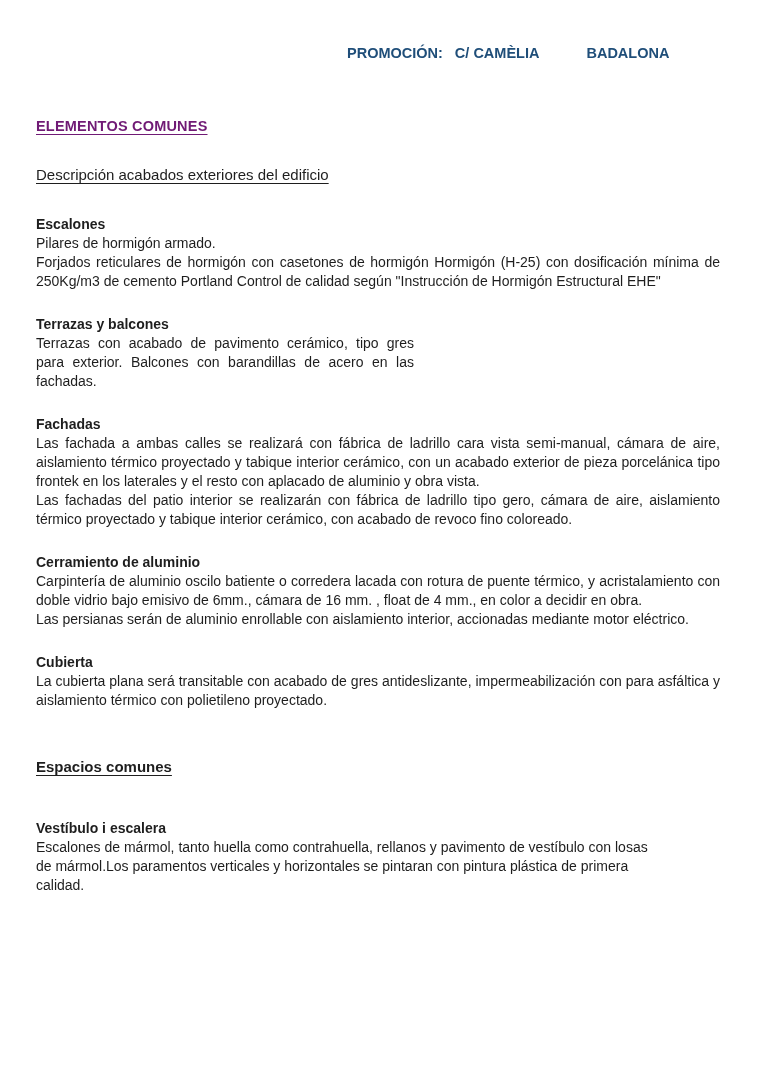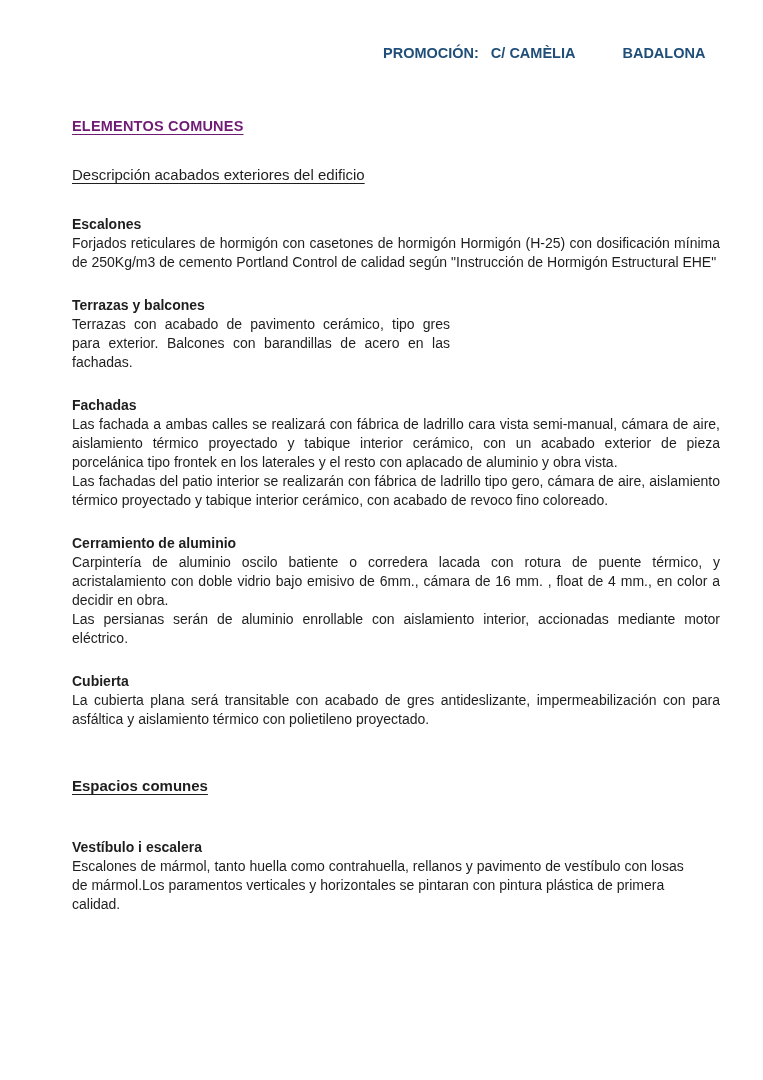--- a/index.html
+++ b/index.html
@@ -6,21 +6,21 @@
     margin: 0;
     padding: 0;
     background: #ffffff;
   }
   .page {
     position: relative;
     width: 763px;
     height: 1080px;
     background: #ffffff;
     box-sizing: border-box;
-    padding: 44px 43px 0 72px;
+    padding: 44px 43px 0 36px;
     font-family: "Liberation Sans", sans-serif;
     color: #1e1e1e;
     font-size: 14px;
     line-height: 19px;
     overflow: hidden;
   }
   .doc-header {
     display: flex;
     align-items: baseline;
     margin-left: 311px;
@@ -85,20 +85,21 @@
     <span class="promo-value">C/ CAMÈLIA</span>
     <span class="promo-city">BADALONA</span>
   </div>
 
   <h1 class="doc-title">ELEMENTOS COMUNES</h1>
 
   <h2 class="doc-subtitle">Descripción acabados exteriores del edificio</h2>
 
   <div class="section">
     <h3 class="section-heading">Escalones</h3>
+    <p class="para">Pilares de hormigón armado.</p>
     <p class="para">Forjados reticulares de hormigón con casetones de hormigón Hormigón (H-25) con dosificación mínima de 250Kg/m3 de cemento Portland Control de calidad según "Instrucción de Hormigón Estructural EHE"</p>
   </div>
 
   <div class="section">
     <h3 class="section-heading">Terrazas y balcones</h3>
     <p class="para para-narrow">Terrazas con acabado de pavimento cerámico, tipo gres para exterior. Balcones con barandillas de acero en las fachadas.</p>
   </div>
 
   <div class="section">
     <h3 class="section-heading">Fachadas</h3>

